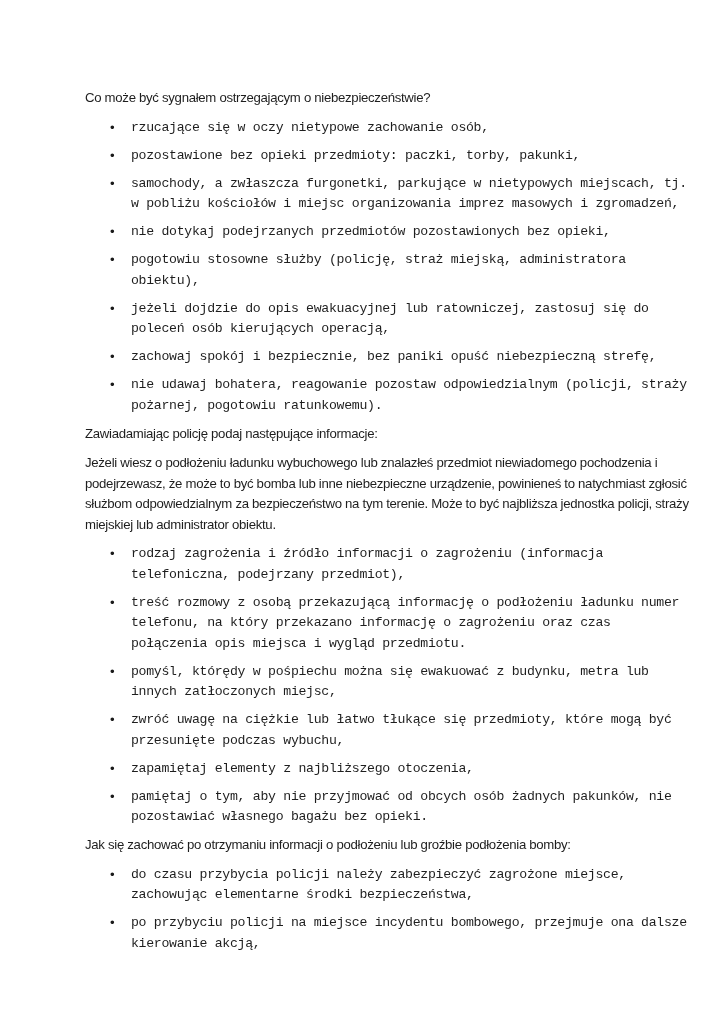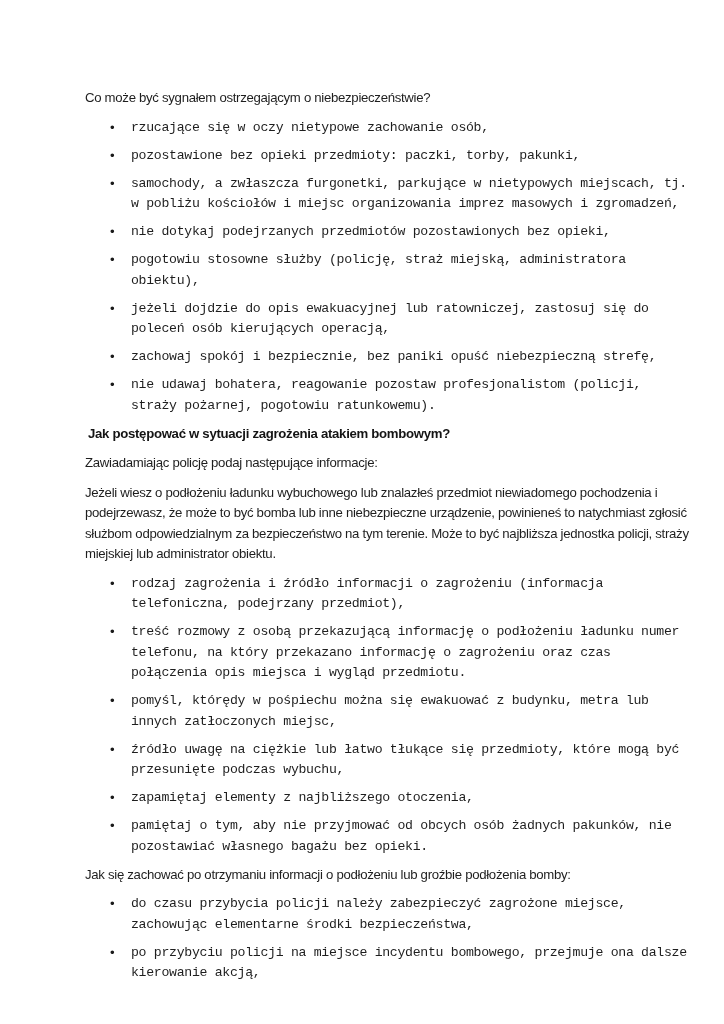--- a/index.html
+++ b/index.html
@@ -87,25 +87,24 @@
       <li>
         <span class="bullet">•</span>
         <span class="li-text">jeżeli dojdzie do opis ewakuacyjnej lub ratowniczej, zastosuj się do poleceń osób kierujących operacją,</span>
       </li>
       <li>
         <span class="bullet">•</span>
         <span class="li-text">zachowaj spokój i bezpiecznie, bez paniki opuść niebezpieczną strefę,</span>
       </li>
       <li>
         <span class="bullet">•</span>
-        <span class="li-text">nie udawaj bohatera, reagowanie pozostaw profesjonalistom (policji, straży pożarnej, pogotowiu ratunkowemu).</span>
+        <span class="li-text">nie udawaj bohatera, reagowanie pozostaw odpowiedzialnym (policji, straży pożarnej, pogotowiu ratunkowemu).</span>
       </li>
     </ul>
 
-    <h2 class="heading">Jak postępować w sytuacji zagrożenia atakiem bombowym?</h2>
 
     <p class="para">Zawiadamiając policję podaj następujące informacje:</p>
 
     <p class="para">Jeżeli wiesz o podłożeniu ładunku wybuchowego lub znalazłeś przedmiot niewiadomego pochodzenia i podejrzewasz, że może to być bomba lub inne niebezpieczne urządzenie, powinieneś to natychmiast zgłosić służbom odpowiedzialnym za bezpieczeństwo na tym terenie. Może to być najbliższa jednostka policji, straży miejskiej lub administrator obiektu.</p>
 
     <ul class="blist">
       <li>
         <span class="bullet">•</span>
         <span class="li-text">rodzaj zagrożenia i źródło informacji o zagrożeniu (informacja telefoniczna, podejrzany przedmiot),</span>
       </li>
@@ -116,21 +115,21 @@
     </ul>
 
 
     <ul class="blist">
       <li>
         <span class="bullet">•</span>
         <span class="li-text">pomyśl, którędy w pośpiechu można się ewakuować z budynku, metra lub innych zatłoczonych miejsc,</span>
       </li>
       <li>
         <span class="bullet">•</span>
-        <span class="li-text">źródło uwagę na ciężkie lub łatwo tłukące się przedmioty, które mogą być przesunięte podczas wybuchu,</span>
+        <span class="li-text">zwróć uwagę na ciężkie lub łatwo tłukące się przedmioty, które mogą być przesunięte podczas wybuchu,</span>
       </li>
       <li>
         <span class="bullet">•</span>
         <span class="li-text">zapamiętaj elementy z najbliższego otoczenia,</span>
       </li>
       <li>
         <span class="bullet">•</span>
         <span class="li-text">pamiętaj o tym, aby nie przyjmować od obcych osób żadnych pakunków, nie pozostawiać własnego bagażu bez opieki.</span>
       </li>
     </ul>

